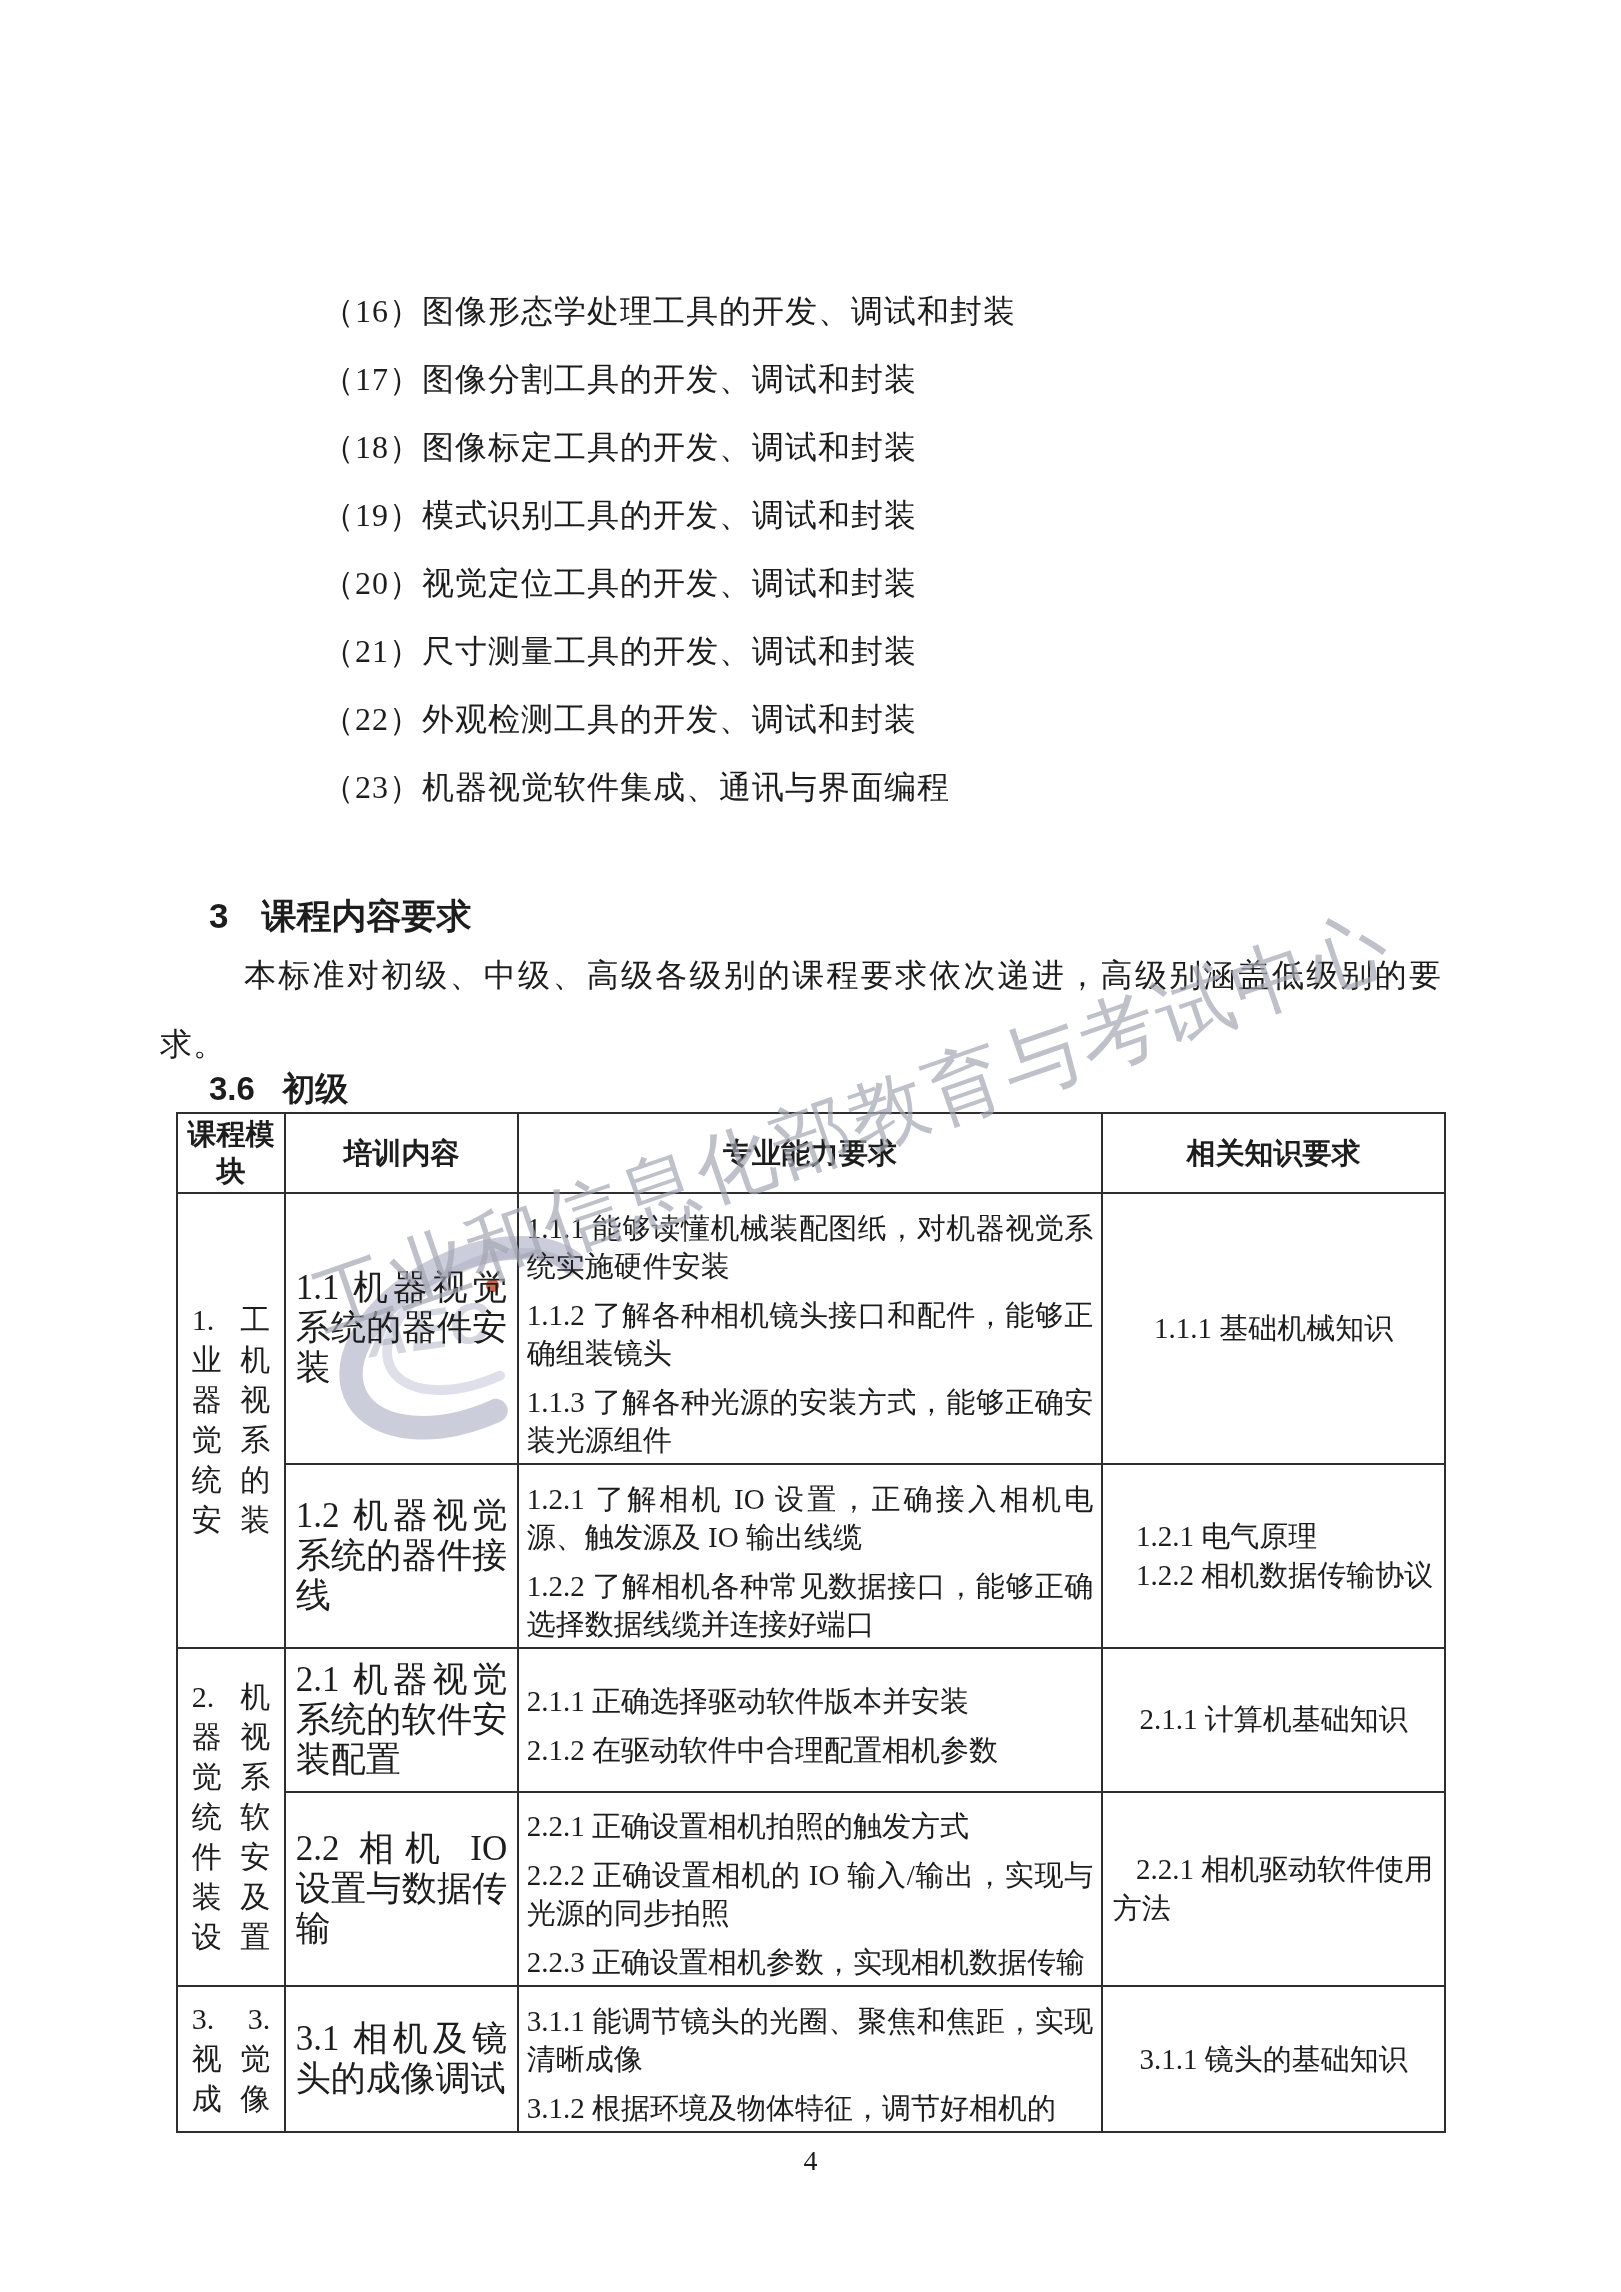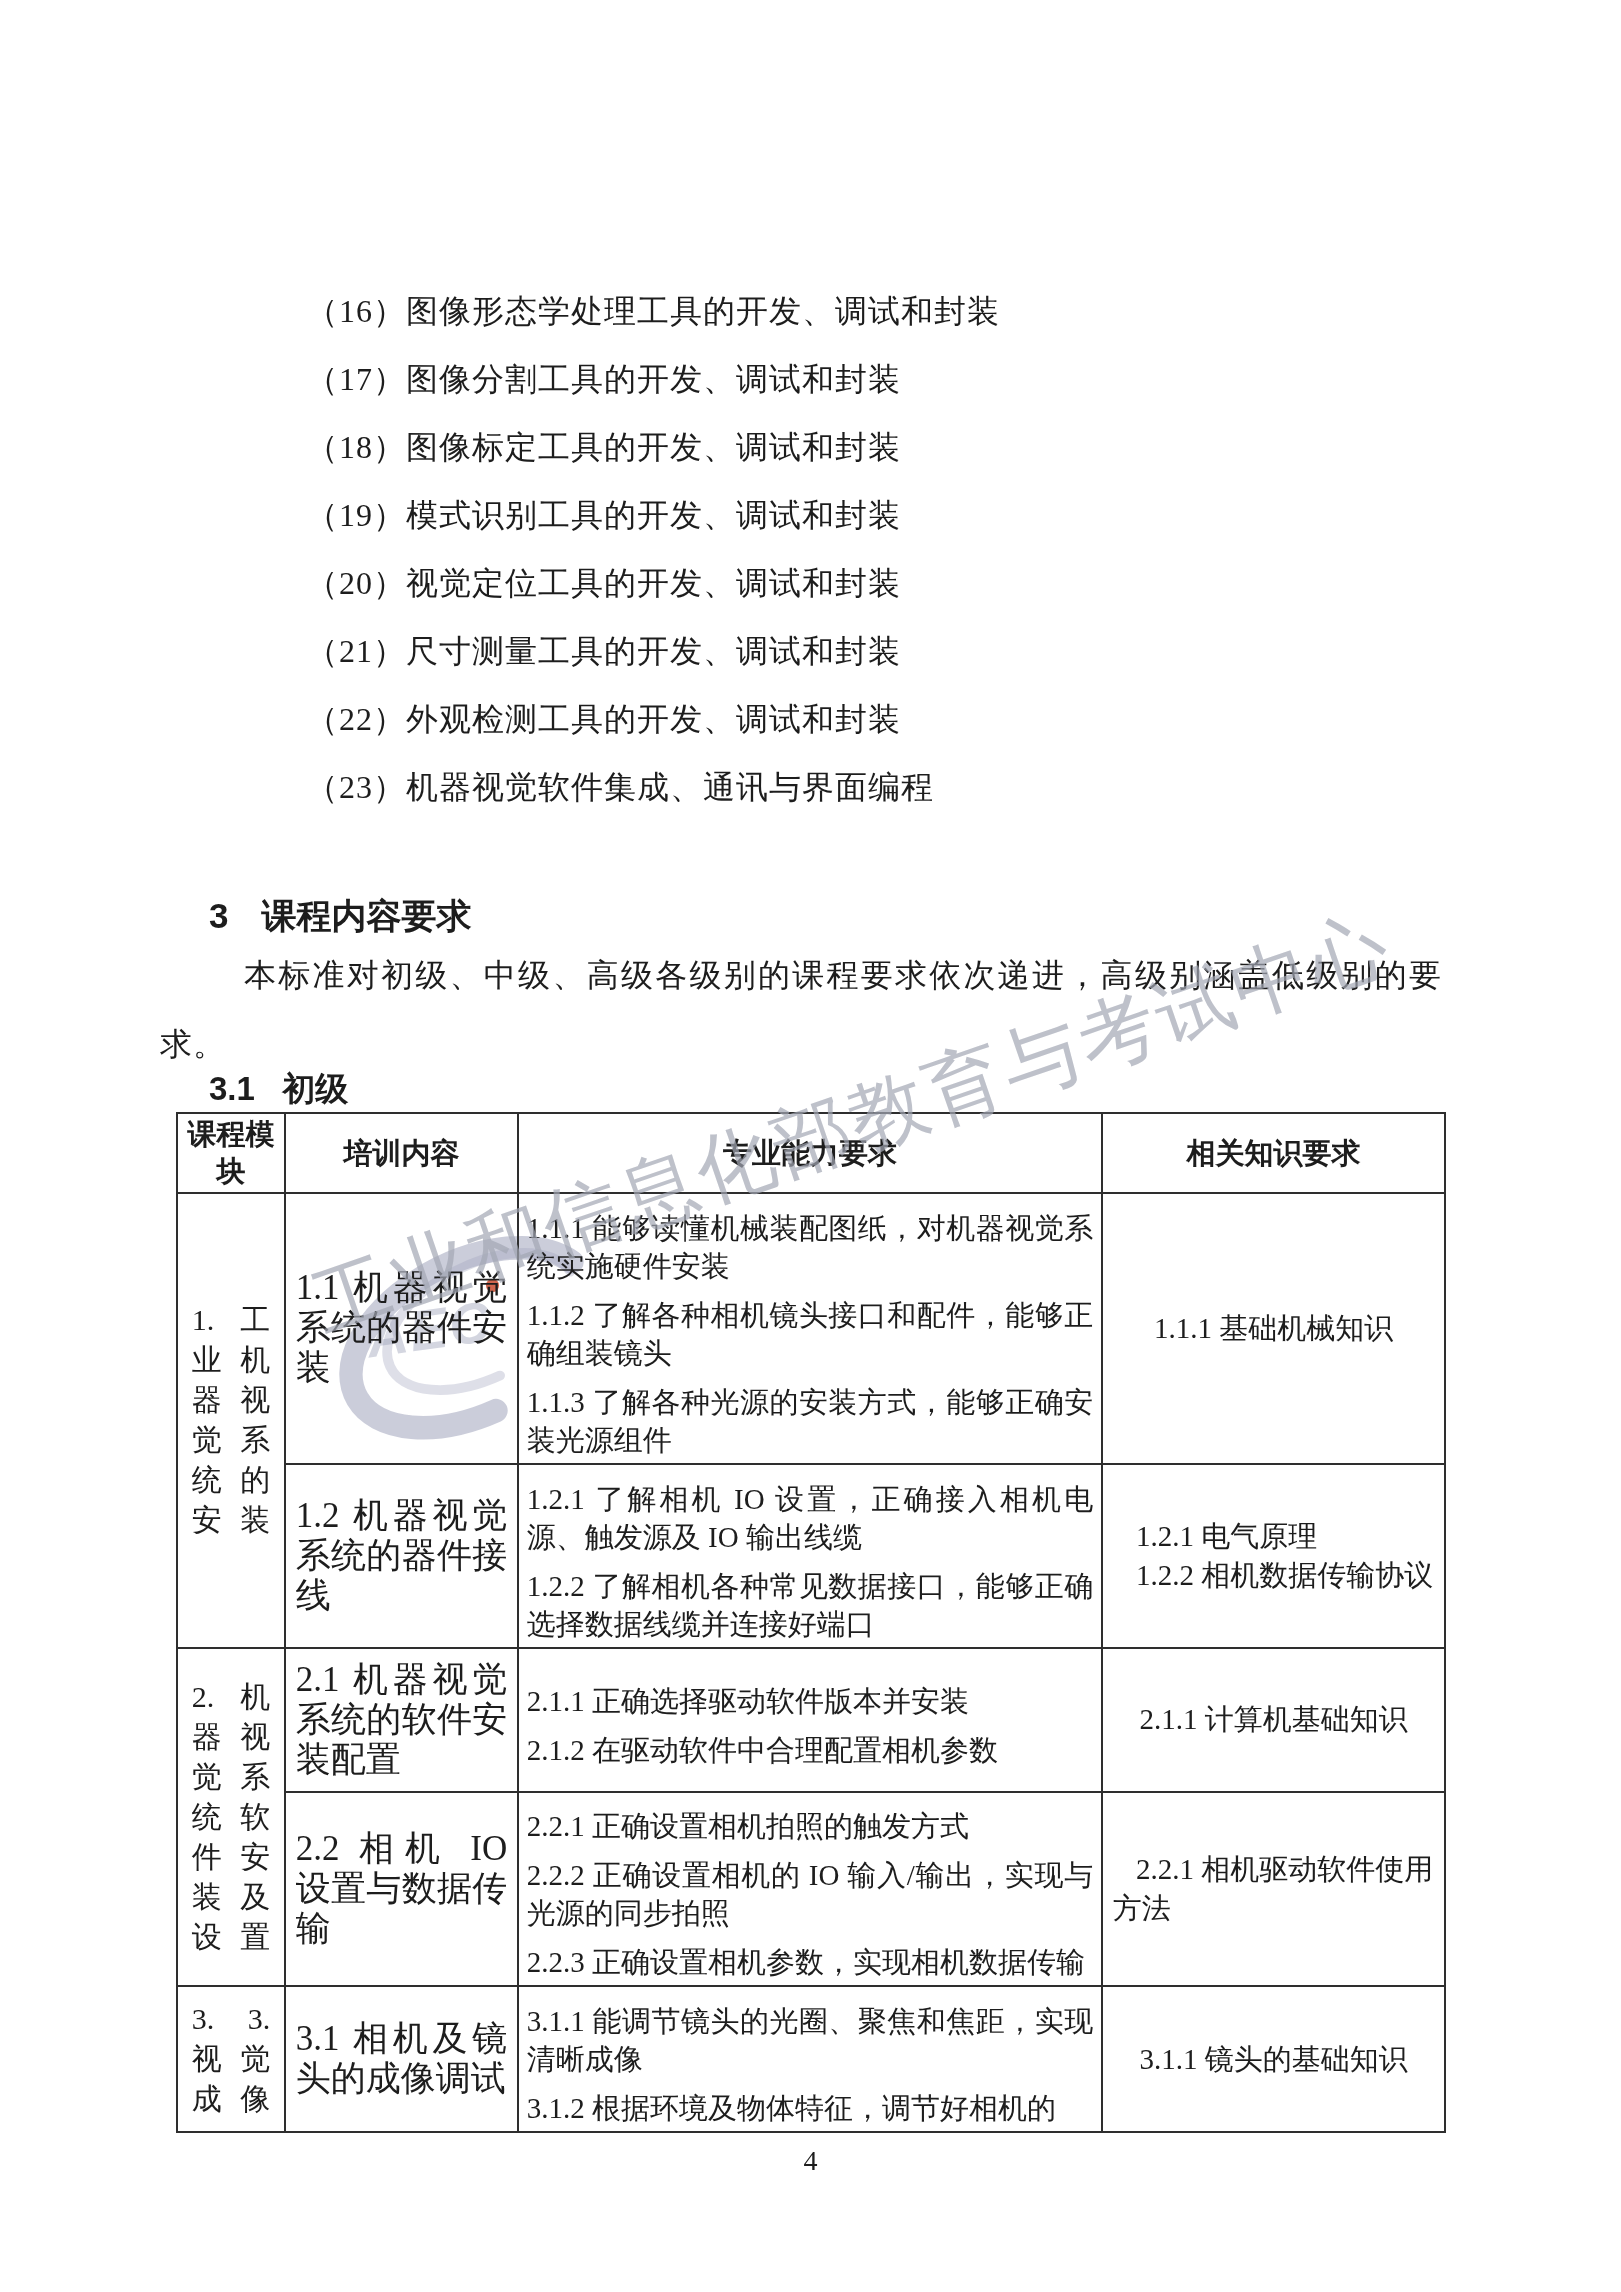--- a/index.html
+++ b/index.html
@@ -31,21 +31,21 @@
     font-size:78px; letter-spacing:2.9px; white-space:nowrap;
     color:rgba(163,166,179,0.70);
     z-index:5; pointer-events:none;
     font-family:"Liberation Serif","DejaVu Serif",serif;
   }
 
   
   .content { position:relative; z-index:1; }
 
   .numlist { position:absolute; left:306px; top:277px; }
-  .numlist .li { font-size:32px; line-height:68px; height:68px; white-space:nowrap; letter-spacing:1px; }
+  .numlist .li { font-size:32px; line-height:68px; height:68px; white-space:nowrap; letter-spacing:1px;margin-left:16px; }
 
   .sec-heading {
     position:absolute; left:209px; top:894px;
     font-family:"Liberation Sans","DejaVu Sans",sans-serif;
     font-weight:bold; font-size:35px; line-height:43px;
   }
   .sec-heading .num { margin-right:33px; }
 
   .intro {
     position:absolute; left:160px; top:941px; width:1282px;
@@ -141,21 +141,21 @@
       <div class="li">（23）机器视觉软件集成、通讯与界面编程</div>
     </div>
 
     <div class="sec-heading">
       <span class="num">3</span><span>课程内容要求</span>
     </div>
 
     <div class="intro">本标准对初级、中级、高级各级别的课程要求依次递进，高级别涵盖低级别的要求。</div>
 
     <div class="subsec-heading">
-      <span class="num">3.1</span><span>初级</span>
+      <span class="num">3.6</span><span>初级</span>
     </div>
 
     <table class="std">
       <colgroup>
           <col class="c1">
           <col class="c2">
           <col class="c3">
           <col class="c4">
         </colgroup>
 

